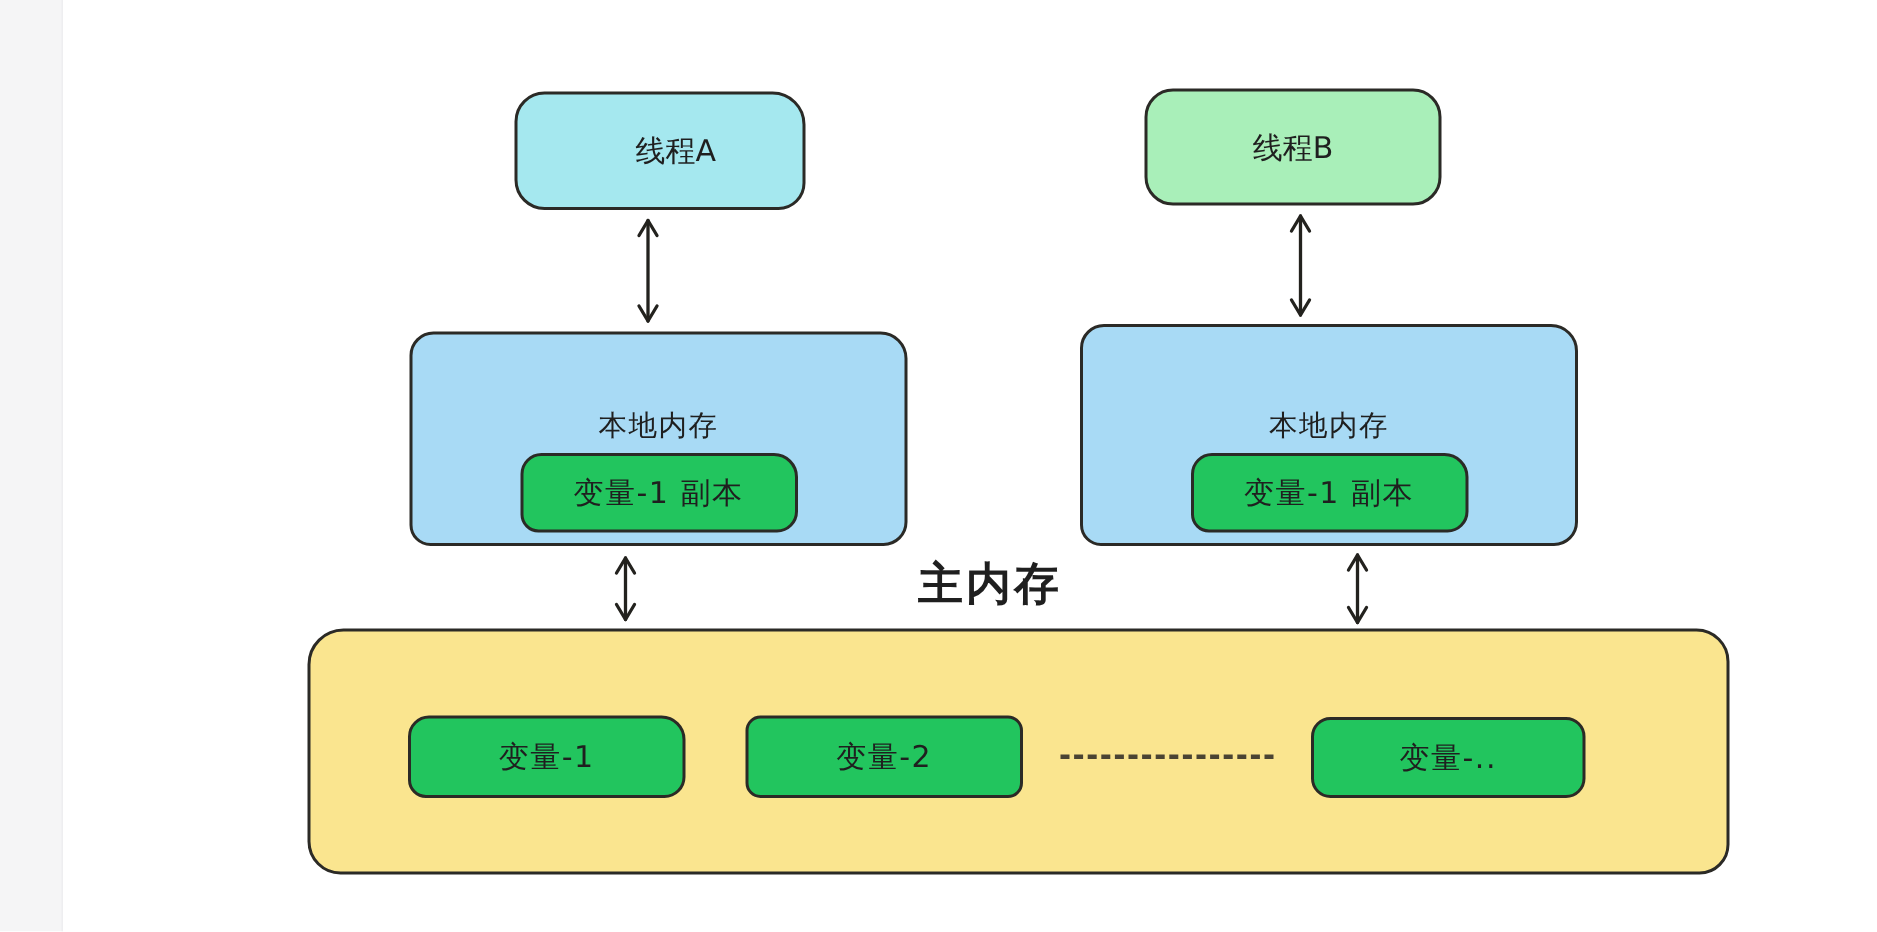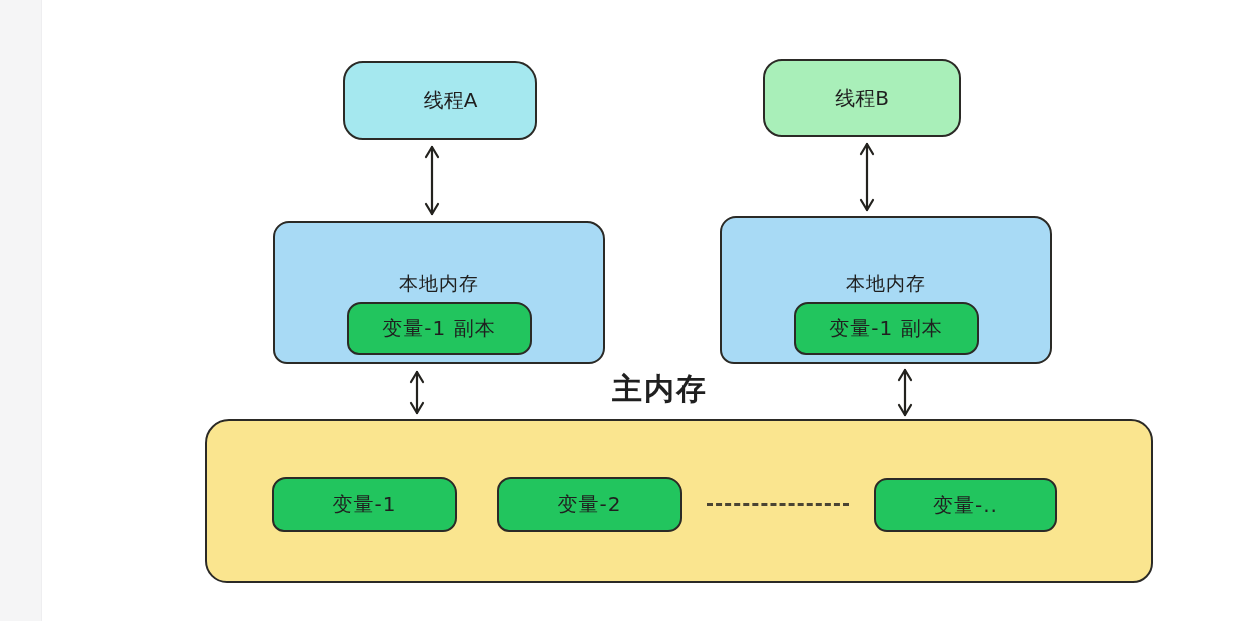--- a/index.html
+++ b/index.html
@@ -91,21 +91,21 @@
     position: absolute;
     left: 205px; top: 419px;
     width: 948px; height: 164px;
     box-sizing: border-box;
     background: #fae58f;
     border: 2.5px solid #2b2a26;
     border-radius: 24px 22px 20px 22px;
   }
 
   .mm-var-1 { position: absolute; left: 65px;  top: 56px; width: 185px; height: 55px; }
-  .mm-var-2 { position: absolute; left: 290px; top: 56px; width: 185px; height: 55px; }
+  .mm-var-2 { position: absolute; left: 290px; top: 56px; width: 185px; height: 55px; border-radius: 10px; }
   .mm-var-n { position: absolute; left: 667px; top: 57px; width: 183px; height: 54px; border-radius: 13px; }
 
   .mm-dashes {
     position: absolute;
     left: 500px; top: 82px;
     width: 142px; height: 0;
     border-top: 3px dashed #4a4433;
   }
 
   .arrows {

